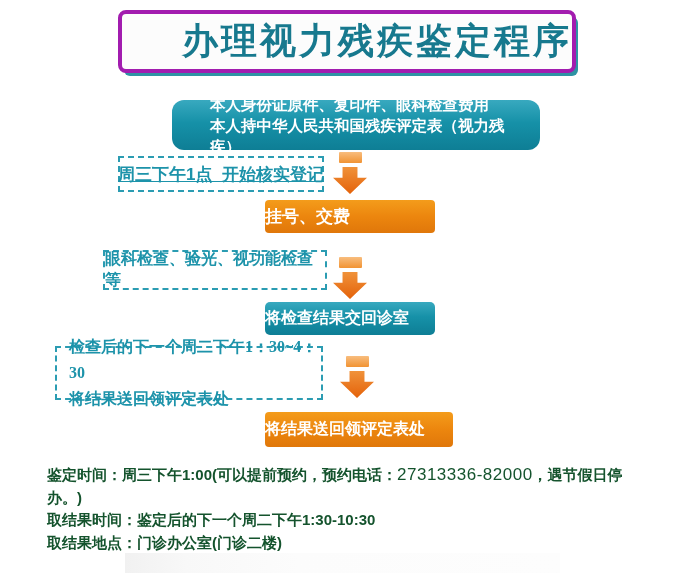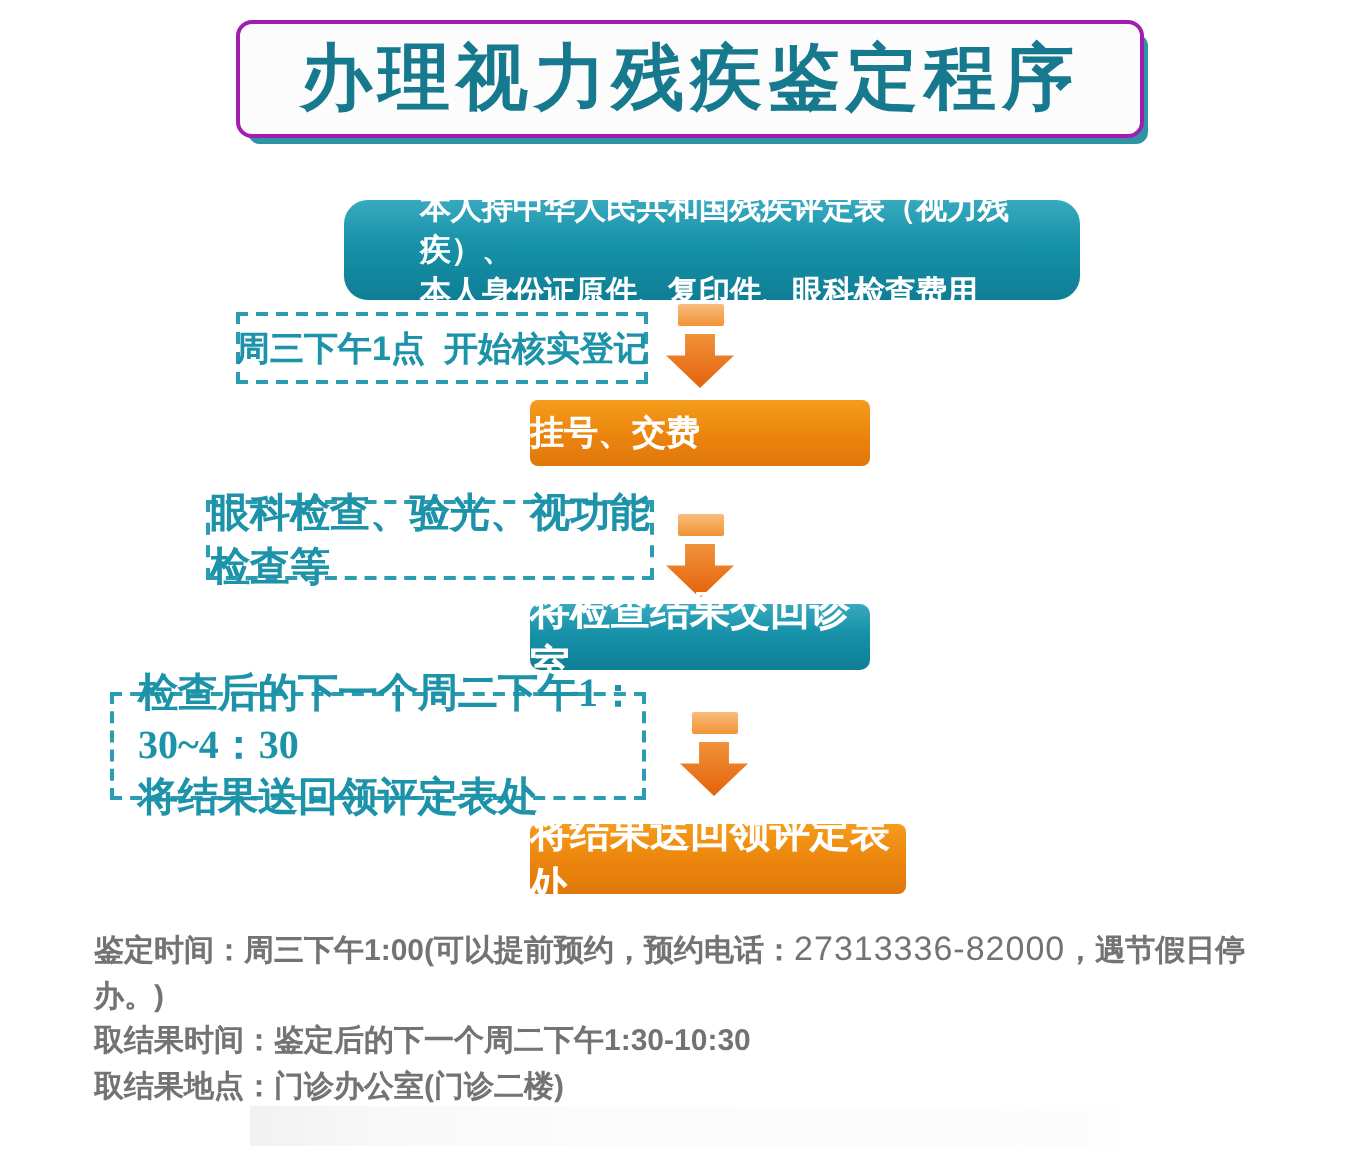--- a/index.html
+++ b/index.html
@@ -3,86 +3,86 @@
 <meta charset="utf-8">
 <style>
   html,body{margin:0;padding:0;background:#ffffff;}
   .page{
     position:relative;width:680px;height:582px;background:#ffffff;overflow:hidden;
     font-family:"Liberation Sans",sans-serif;
   }
   
   .banner{
     position:absolute;left:118px;top:10px;width:450px;height:55px;
-    background:#fcfcfc;border:2px solid #a21caf;border-radius:8px;
+    background:#fcfcfc;border:4px solid #a21caf;border-radius:8px;
     box-shadow:4px 5px 0 -2px #2e93a3;
-    display:flex;align-items:center;justify-content:center;
+    display:flex;align-items:center;justify-content:flex-end;
   }
   .banner h1{
     margin:0;font-size:36px;font-weight:bold;color:#17798e;letter-spacing:3px;
   }
   
   .box-teal{
     position:absolute;color:#ffffff;font-weight:bold;
     background:linear-gradient(180deg,#38a9bf 0%,#1691a8 45%,#0e7e95 100%);
     border-radius:12px;display:flex;flex-direction:column;justify-content:center;
   }
-  .box-teal.small{border-radius:5px;align-items:flex-end;}
+  .box-teal.small{border-radius:5px;align-items:flex-start;}
   
   .box-orange{
     position:absolute;color:#ffffff;font-weight:bold;
     background:linear-gradient(180deg,#f49c1b 0%,#ec860e 50%,#e0770a 100%);
     border-radius:4px;display:flex;align-items:center;justify-content:flex-start;
   }
   
   .box-note{
     position:absolute;border:2px dashed #2b9cb2;color:#1d93aa;font-weight:bold;
     display:flex;flex-direction:column;justify-content:center;background:#ffffff;
   }
   .box-note.center{align-items:center;}
-  .pre{white-space:pre;}
+  .pre{white-space:pre;text-decoration:underline;}
   
   .arrow{position:absolute;width:34px;display:flex;flex-direction:column;align-items:center;}
   .arrow .bar{
     width:23px;height:11px;border-radius:1px;
     background:linear-gradient(180deg,#f8bd7e 0%,#f19333 100%);
   }
   .arrow .head{
     margin-top:4px;width:34px;height:27px;
     background:linear-gradient(180deg,#f0923a 0%,#e4620a 100%);
     clip-path:polygon(28% 0,72% 0,72% 40%,100% 40%,50% 100%,0 40%,28% 40%);
   }
   
   .footer{
     position:absolute;left:47px;top:464px;width:610px;
-    color:#737373;font-weight:bold;font-size:15px;line-height:22.5px;
+    color:#14532d;font-weight:bold;font-size:15px;line-height:22.5px;
   }
   .footer .phone{
     font-weight:normal;font-size:17px;letter-spacing:0.5px;
   }
   .gray-strip{
     position:absolute;left:125px;top:553px;width:435px;height:20px;
     background:linear-gradient(to right,#f1f1f1 0%,#f8f8f8 14%,#fcfcfc 40%,#fdfdfd 100%);
   }
   .t15{font-size:15.5px;line-height:21px;}
-  .t16{font-size:20px;}
+  .t16{font-size:16px;}
   .t17{font-size:17px;}
 </style>
 </head>
 <body>
 
 <div class="page">
 
   <div class="banner">
     <h1>办理视力残疾鉴定程序</h1>
   </div>
 
   <div class="box-teal t15" style="left:172px;top:100px;width:368px;height:50px;padding-left:38px;box-sizing:border-box;">
+    <div>本人身份证原件、复印件、眼科检查费用</div>
     <div>本人持中华人民共和国残疾评定表（视力残疾）、</div>
-    <div>本人身份证原件、复印件、眼科检查费用</div>
   </div>
 
   <div class="box-note center t17" style="left:118px;top:156px;width:202px;height:32px;">
     <div class="pre">周三下午1点  开始核实登记</div>
   </div>
 
   <div class="arrow" style="left:333px;top:152px;">
     <div class="bar"></div>
     <div class="head"></div>
   </div>

